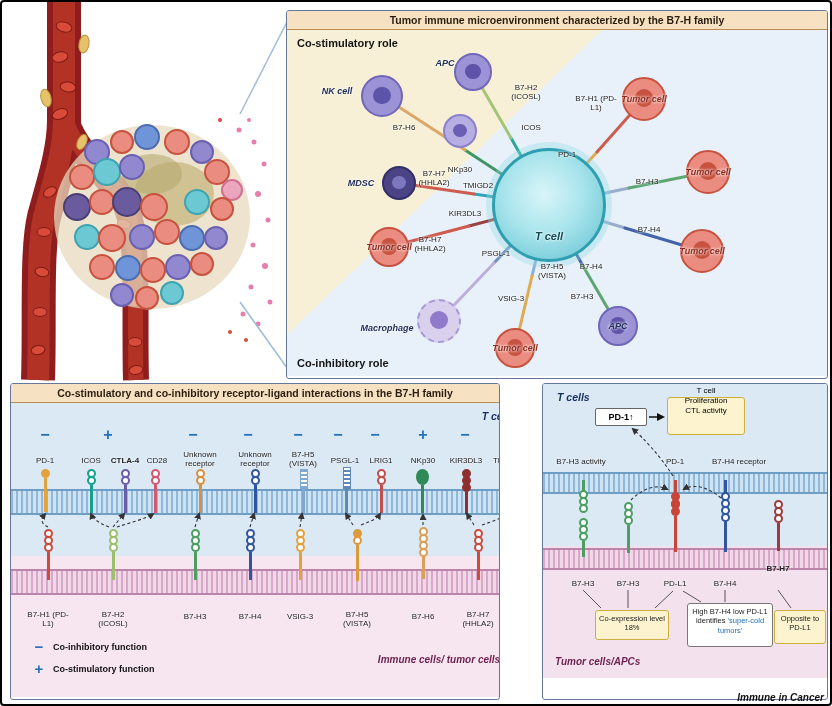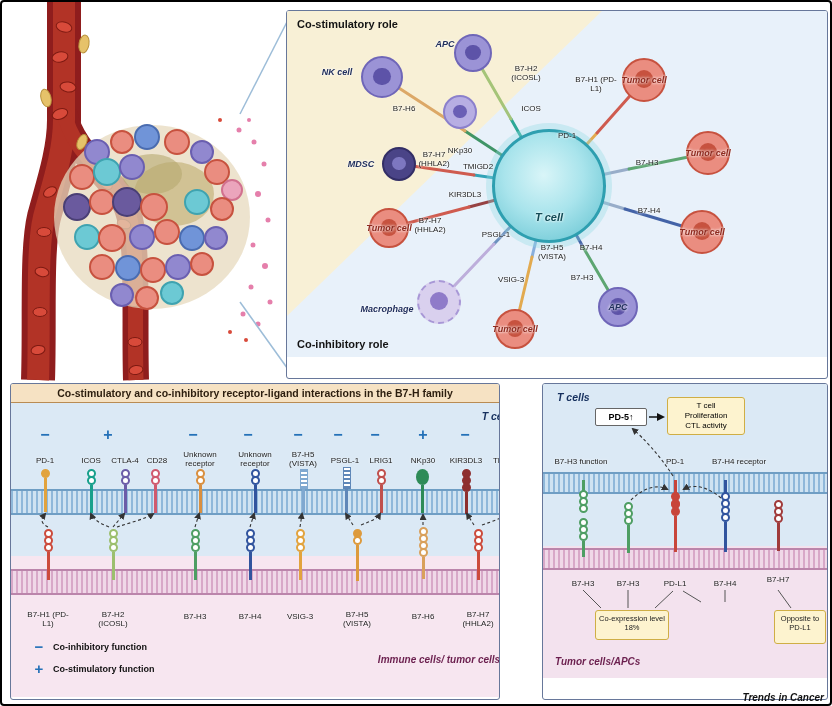--- a/index.html
+++ b/index.html
@@ -140,20 +140,21 @@
       <circle cx="218" cy="118" r="2" fill="#d84a3a"></circle>
     </g>
   </svg>
 
   <svg class="abs" style="left:0;top:0" width="832" height="706" viewBox="0 0 832 706">
     <line x1="238" y1="112" x2="288" y2="14" stroke="#9dbdd8" stroke-width="1.5"></line>
     <line x1="238" y1="300" x2="288" y2="370" stroke="#9dbdd8" stroke-width="1.5"></line>
   </svg>
 
   <div class="panel" style="left:284px;top:8px;width:542px;height:369px;">
+    <div class="panel-header">Tumor immune microenvironment characterized by the B7-H family</div>
     <div class="panel-body" style="width:628px;height:346px;background:#e8f1fa;">
 
       <svg class="abs" style="left:0;top:0" width="540" height="346" viewBox="0 0 540 346">
         <polygon points="0,0 315,0 0,305" fill="#f8f0d6"></polygon>
         <g stroke-linecap="round" stroke-width="3" opacity="0.9">
           <line x1="262" y1="175" x2="178" y2="120" stroke="#2e8b57"></line>
             <line x1="178" y1="120" x2="95" y2="66" stroke="#d9a05b"></line>
           <line x1="262" y1="175" x2="224" y2="108" stroke="#18a08c"></line>
             <line x1="224" y1="108" x2="186" y2="42" stroke="#9cbf6e"></line>
           <line x1="262" y1="175" x2="310" y2="122" stroke="#e2a33d"></line>
@@ -271,21 +272,21 @@
       <span class="lblc sign" style="left:237px;top:32px;">−</span>
       <span class="lblc sign" style="left:287px;top:32px;">−</span>
       <span class="lblc sign" style="left:327px;top:32px;">−</span>
       <span class="lblc sign" style="left:364px;top:32px;">−</span>
       <span class="lblc sign" style="left:412px;top:32px;">+</span>
       <span class="lblc sign" style="left:454px;top:32px;">−</span>
       <span class="lblc sign" style="left:496px;top:32px;">+</span>
 
       <span class="lblc rec-label" style="left:34px;top:58px;">PD-1</span>
       <span class="lblc rec-label" style="left:80px;top:58px;width:34px;">ICOS</span>
-      <span class="lblc rec-label" style="left:114px;top:58px;width:38px;">CTLA-4</span>
+      <span class="lblc rec-label" style="left:114px;top:58px;width:38px;font-weight:bold;">CTLA-4</span>
       <span class="lblc rec-label" style="left:146px;top:58px;width:30px;">CD28</span>
       <span class="lblc rec-label" style="left:189px;top:56px;">Unknown receptor</span>
       <span class="lblc rec-label" style="left:244px;top:56px;">Unknown receptor</span>
       <span class="lblc rec-label" style="left:292px;top:56px;width:40px;">B7-H5 (VISTA)</span>
       <span class="lblc rec-label" style="left:334px;top:58px;">PSGL-1</span>
       <span class="lblc rec-label" style="left:370px;top:58px;">LRIG1</span>
       <span class="lblc rec-label" style="left:412px;top:58px;">NKp30</span>
       <span class="lblc rec-label" style="left:455px;top:58px;">KIR3DL3</span>
       <span class="lblc rec-label" style="left:497px;top:58px;">TMIGD2</span>
 
@@ -441,27 +442,27 @@
   <div class="panel" style="left:540px;top:381px;width:286px;height:317px;">
     <div class="panel-body" style="width:284px;height:294px;background:linear-gradient(#dbe9f5 0 55%, #f3e2ee 55% 100%);">
 
       <div class="membrane blue" style="top:88px;height:22px;"></div>
       <div class="membrane pink" style="top:164px;height:22px;"></div>
 
       <span class="abs region-italic" style="left:14px;top:7px;font-size:10.5px;color:#16305e;">T cells</span>
       <span class="abs region-italic" style="left:12px;top:272px;font-size:10px;color:#6b1f4e;">Tumor cells/APCs</span>
 
       <div class="flowbox" style="left:52px;top:24px;width:52px;height:18px;background:#fff;border:1px solid #666;border-radius:2px;font-size:9px;font-weight:bold;">
-        <span>PD-5↑</span>
-      </div>
-      <div class="flowbox" style="left:124px;top:13px;width:78px;height:38px;background:#fdf3cf;border:1px solid #cfae45;border-radius:3px;font-size:8px;line-height:1.25;padding:8px;">
+        <span>PD-1↑</span>
+      </div>
+      <div class="flowbox" style="left:124px;top:13px;width:78px;height:38px;background:#fdf3cf;border:1px solid #cfae45;border-radius:3px;font-size:8px;line-height:1.25;padding:18px;align-items:flex-end;">
         <span>T cell Proliferation CTL activity</span>
       </div>
 
-      <span class="lblc rec-label" style="left:38px;top:78px;width:56px;white-space:nowrap;">B7-H3 function</span>
+      <span class="lblc rec-label" style="left:38px;top:78px;width:56px;white-space:nowrap;">B7-H3 activity</span>
       <span class="lblc rec-label" style="left:132px;top:78px;">PD-1</span>
       <span class="lblc rec-label" style="left:196px;top:78px;width:56px;white-space:nowrap;">B7-H4 receptor</span>
 
       <div class="mol" style="--c:#4e9e63;left:35px;top:96px;">
           <span class="stem" style="height:12px;"></span>
           <span class="bead"></span>
           <span class="bead"></span>
           <span class="bead"></span>
         </div>
       <div class="mol" style="--c:#c8453a;left:127px;top:96px;">
@@ -524,25 +525,28 @@
           <path d="M140,207 L158,218"></path>
           <path d="M182,206 L182,218"></path>
           <path d="M235,206 L248,224"></path>
         </g>
       </svg>
 
       <span class="lblc lig-label" style="left:40px;top:200px;">B7-H3</span>
       <span class="lblc lig-label" style="left:85px;top:200px;">B7-H3</span>
       <span class="lblc lig-label" style="left:132px;top:200px;text-align:center;">PD-L1</span>
       <span class="lblc lig-label" style="left:182px;top:200px;">B7-H4</span>
-      <span class="lblc lig-label" style="left:235px;top:196px;">B7-H7</span>
+      <span class="lblc lig-label" style="left:235px;top:185px;font-weight:bold;">B7-H7</span>
 
       <div class="callout yellow" style="left:52px;top:226px;width:74px;height:30px;">
         <span>Co-expression level 18%</span>
       </div>
+      <div class="callout white" style="left:144px;top:219px;width:86px;height:44px;">
+        <span>High B7-H4 low PD-L1 identifies </span><span style="color:#2471b8;">'super-cold tumors'</span>
+      </div>
       <div class="callout yellow" style="left:231px;top:226px;width:52px;height:34px;">
         <span>Opposite to PD-L1</span>
       </div>
     </div>
   </div>
 
-  <div class="abs" style="right:6px;bottom:1px;font-weight:bold;font-style:italic;font-size:10px;color:#111;">Trends in Cancer</div>
+  <div class="abs" style="right:6px;bottom:1px;font-weight:bold;font-style:italic;font-size:10px;color:#111;">Immune in Cancer</div>
 </div>
 
 </body></html>

